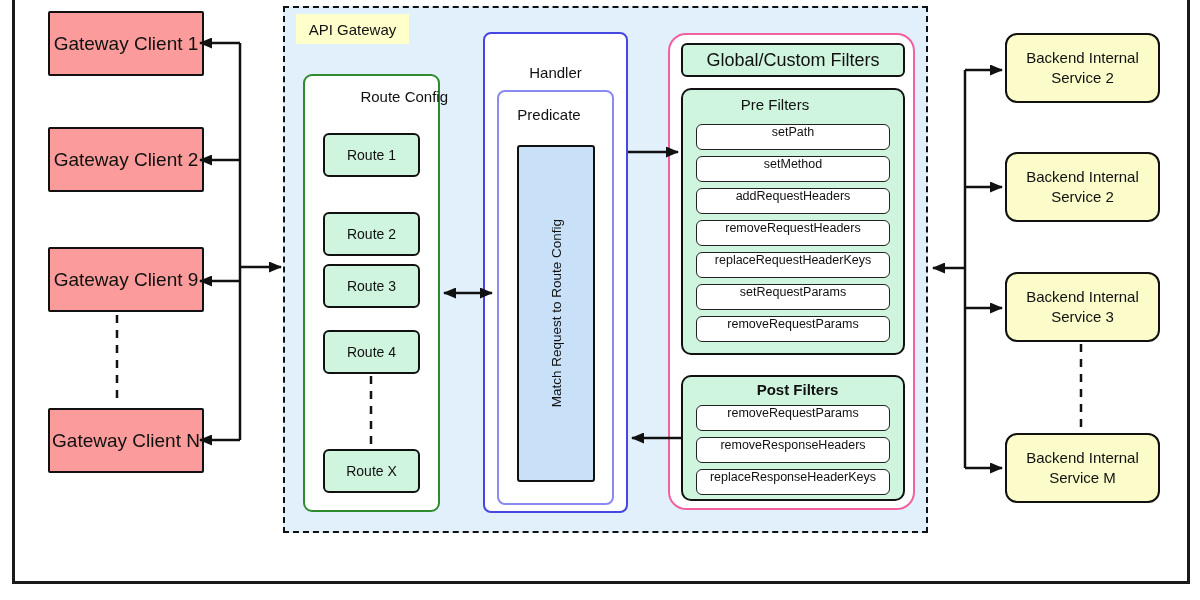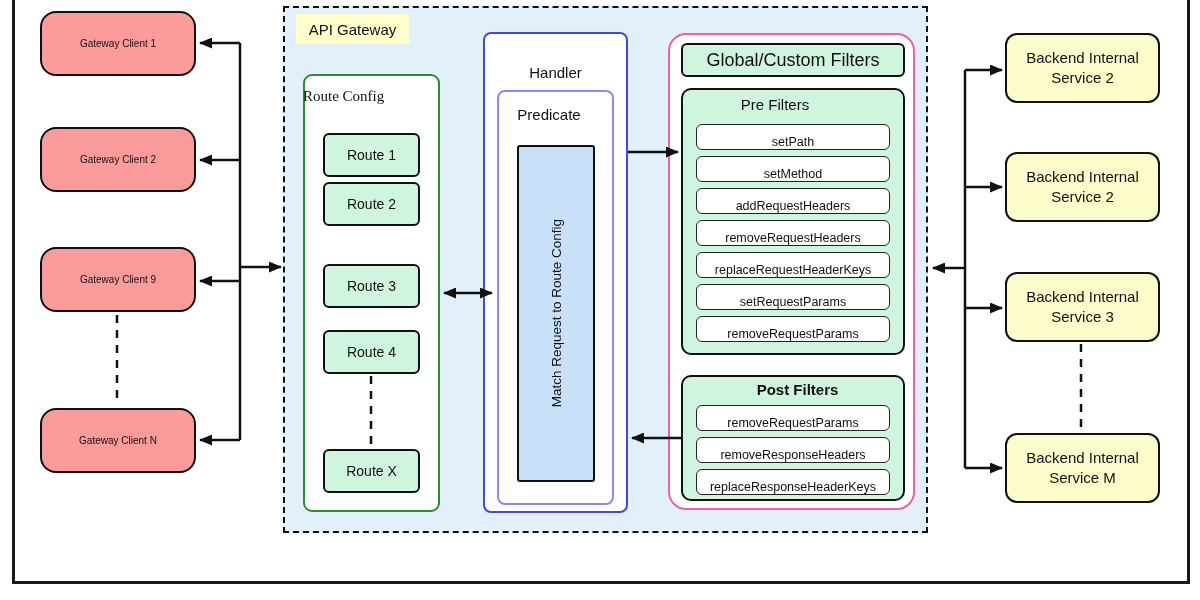--- a/index.html
+++ b/index.html
@@ -10,44 +10,44 @@
     color:#111;
   }
   .abs{position:absolute;box-sizing:border-box;}
   
   .outer-frame{
     left:12px;top:-12px;width:1178px;height:596px;
     border:3px solid #1a1a1a;background:transparent;
   }
   
   .client{
-    left:40px;width:156px;height:65px;
+    left:48px;width:156px;height:65px;
     background:var(--client-fill);
-    border:2.5px solid #111;border-radius:16px;
-    display:flex;align-items:center;justify-content:center;
-    font-size:10px;
+    border:2.5px solid #111;border-radius:2px;
+    display:flex;align-items:center;justify-content:center;
+    font-size:19px;
   }
   
   .gateway{
     left:283px;top:6px;width:645px;height:527px;
     border:2.5px dashed #111;background:var(--gateway-bg);
   }
   .gateway-label{
     left:296px;top:14px;width:113px;height:30px;
     background:var(--label-fill);
     display:flex;align-items:center;justify-content:center;
     font-size:15px;
     text-align:right;
   }
   .route-config{
     left:303px;top:74px;width:137px;height:438px;
     background:#fff;border:2px solid var(--green-border);border-radius:9px;
   }
   .route-config-title{
-    left:303px;top:88px;width:145px;text-align:left;font-size:15px;font-family:Liberation Serif, serif;
+    left:303px;top:88px;width:145px;text-align:right;font-size:15px;
   }
   .route{
     left:323px;width:97px;height:44px;
     background:var(--mint-fill);border:2.5px solid #111;border-radius:6px;
     display:flex;align-items:center;justify-content:center;font-size:14px;
   }
   .handler{
     left:483px;top:32px;width:145px;height:481px;
     background:#fff;border:2px solid var(--handler-border);border-radius:8px;
   }
@@ -81,21 +81,21 @@
   }
   .pre-filters-title{left:681px;top:96px;width:188px;text-align:center;font-size:15px;}
   .post-filters{
     left:681px;top:375px;width:224px;height:126px;
     background:var(--mint-fill);border:2.5px solid #111;border-radius:10px;
   }
   .post-filters-title{left:681px;top:381px;width:233px;text-align:center;font-size:15px;font-weight:bold;}
   .pill{
     left:696px;width:194px;height:26px;
     background:#fff;border:1.5px solid #222;border-radius:6px;
-    display:flex;align-items:flex-end;justify-content:center;font-size:12.5px;
+    display:flex;align-items:flex-start;justify-content:center;font-size:12.5px;
   }
   .backend{
     left:1005px;width:155px;height:70px;
     background:var(--backend-fill);border:2.5px solid #111;border-radius:12px;
     display:flex;align-items:center;justify-content:center;
     text-align:center;font-size:15px;line-height:1.35;padding:0 8px;
   }
   .wires{left:0;top:0;width:1200px;height:600px;pointer-events:none;}
   .wires line{stroke:#111;stroke-width:2.5;}
   .wires .dash{stroke-dasharray:8 7;}
@@ -119,21 +119,21 @@
   </div>
 
 <div class="abs gateway"></div>
 <div class="abs gateway-label">API Gateway</div>
 
 <div class="abs route-config"></div>
 <div class="abs route-config-title">Route Config</div>
 <div class="abs route" style="top:133px">
     <span>Route 1</span>
   </div>
-<div class="abs route" style="top:182px">
+<div class="abs route" style="top:212px">
     <span>Route 2</span>
   </div>
 <div class="abs route" style="top:264px">
     <span>Route 3</span>
   </div>
 <div class="abs route" style="top:330px">
     <span>Route 4</span>
   </div>
 <div class="abs route" style="top:449px">
     <span>Route X</span>

